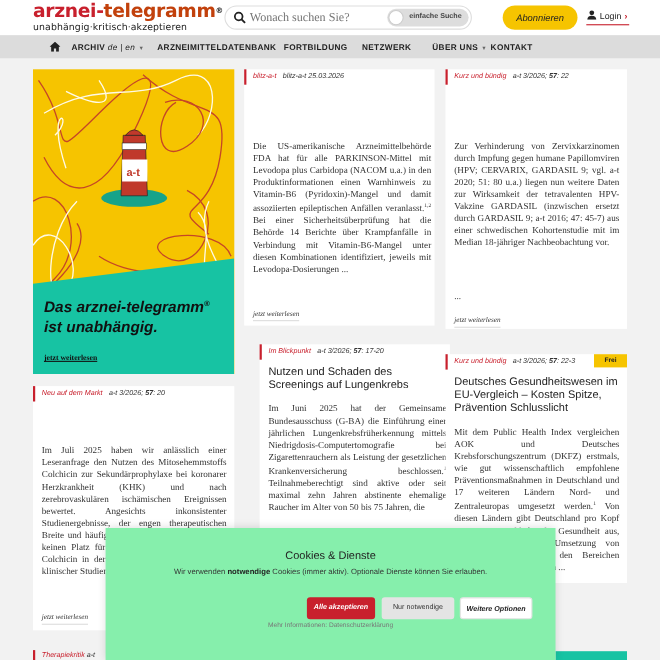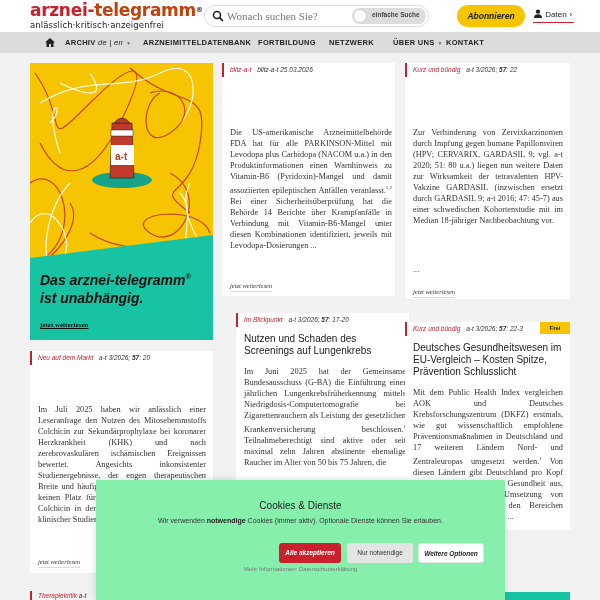--- a/index.html
+++ b/index.html
@@ -15,21 +15,21 @@
   .logo-reg { font-size: 7px; vertical-align: top; color: #222; }
   .logo-sub { font-family: "DejaVu Sans", sans-serif; font-size: 8.5px; color: #222; line-height: 11px; margin-top: 1px; letter-spacing: 0.1px; }
 
   .search { position: absolute; left: 204px; top: 5px; width: 225px; height: 22px; border: 1px solid #ddd; border-radius: 11px; background: #fff; }
   .search-icon { position: absolute; left: 7px; top: 4px; width: 12px; height: 12px; }
   .search-input { position: absolute; left: 22px; top: 2px; width: 120px; height: 16px; border: none; outline: none; font-family: "Liberation Serif", serif; font-size: 11px; color: #888; background: transparent; }
   .toggle { position: absolute; right: 2px; top: 2px; width: 74px; height: 16px; background: #ddd; border-radius: 8px; }
   .toggle-knob { position: absolute; left: 1px; top: 1px; width: 14px; height: 14px; background: #fff; border-radius: 50%; border: 1px solid #ccc; }
   .toggle-label { position: absolute; left: 20px; top: 3px; font-size: 6.5px; font-weight: bold; color: #444; }
 
-  .subscribe { position: absolute; left: 457px; top: 5px; width: 68px; height: 22px; border-radius: 11px; background: #f6c400; border: none; font-size: 8.5px; font-weight: bold; font-style: italic; color: #222; text-align: center; line-height: 22px; }
+  .subscribe { position: absolute; left: 457px; top: 5px; width: 68px; height: 22px; border-radius: 11px; background: #f6c400; border: none; font-size: 8.5px; font-weight: normal; font-style: italic; color: #222; text-align: center; line-height: 22px; }
   .login { position: absolute; left: 533px; top: 9px; height: 14px; border-bottom: 1px solid #c8202d; font-size: 8px; color: #222; padding-right: 2px; }
   .login .user-icon { display: inline-block; width: 10px; vertical-align: -1px; }
   .login .chev { color: #c8202d; font-weight: bold; margin-left: 3px; }
 
   
   .nav { position: absolute; left: 0; top: 32px; width: 600px; height: 21px; background: #dcdcdc; }
   .nav-item { position: absolute; top: 6px; font-size: 7.5px; font-weight: bold; color: #222; letter-spacing: 0.3px; white-space: nowrap; }
   .nav-item i { font-style: italic; font-weight: normal; }
   .caret { font-size: 5px; color: #666; margin-left: 3px; }
   .home-icon { position: absolute; left: 45px; top: 6px; width: 10px; height: 9px; }
@@ -70,21 +70,21 @@
   .teal-strip { position: absolute; left: 505px; top: 592px; width: 65px; height: 8px; background: #17c3a3; }
 </style>
 </head>
 <body>
 
 <div class="header">
   <div class="logo">
     <div class="logo-main">
       <span class="logo-red">arznei-</span><span class="logo-dark">telegramm</span><span class="logo-reg">®</span>
     </div>
-    <div class="logo-sub">anlässlich·kritisch·anzeigenfrei</div>
+    <div class="logo-sub">unabhängig·kritisch·akzeptieren</div>
   </div>
 
   <div class="search">
     <svg class="search-icon" viewBox="0 0 12 12">
       <circle cx="5" cy="5" r="3.5" fill="none" stroke="#222" stroke-width="1.6"></circle>
       <line x1="7.6" y1="7.6" x2="10.8" y2="10.8" stroke="#222" stroke-width="1.8"></line>
     </svg>
     <input class="search-input" type="text" placeholder="Wonach suchen Sie?" style="">
     <div class="toggle">
       <div class="toggle-knob"></div>
@@ -92,21 +92,21 @@
     </div>
   </div>
 
   <button class="subscribe">Abonnieren</button>
 
   <div class="login">
     <svg class="user-icon" viewBox="0 0 10 10" width="9" height="9">
       <circle cx="5" cy="3" r="2.4" fill="#222"></circle>
       <path d="M0.5 10 Q0.5 5.8 5 5.8 Q9.5 5.8 9.5 10 Z" fill="#222"></path>
     </svg>
-    <span>Daten</span><span class="chev">›</span>
+    <span>Login</span><span class="chev">›</span>
   </div>
 </div>
 
 <div class="nav">
   <svg class="home-icon" viewBox="0 0 10 9">
     <path d="M5 0 L10 4.5 L8.5 4.5 L8.5 9 L6 9 L6 6 L4 6 L4 9 L1.5 9 L1.5 4.5 L0 4.5 Z" fill="#222"></path>
   </svg>
   <div class="nav-item" style="left:65px">
     <span>ARCHIV</span>
     <i>de</i><i> | </i><i>en</i><span class="caret">▼</span>

